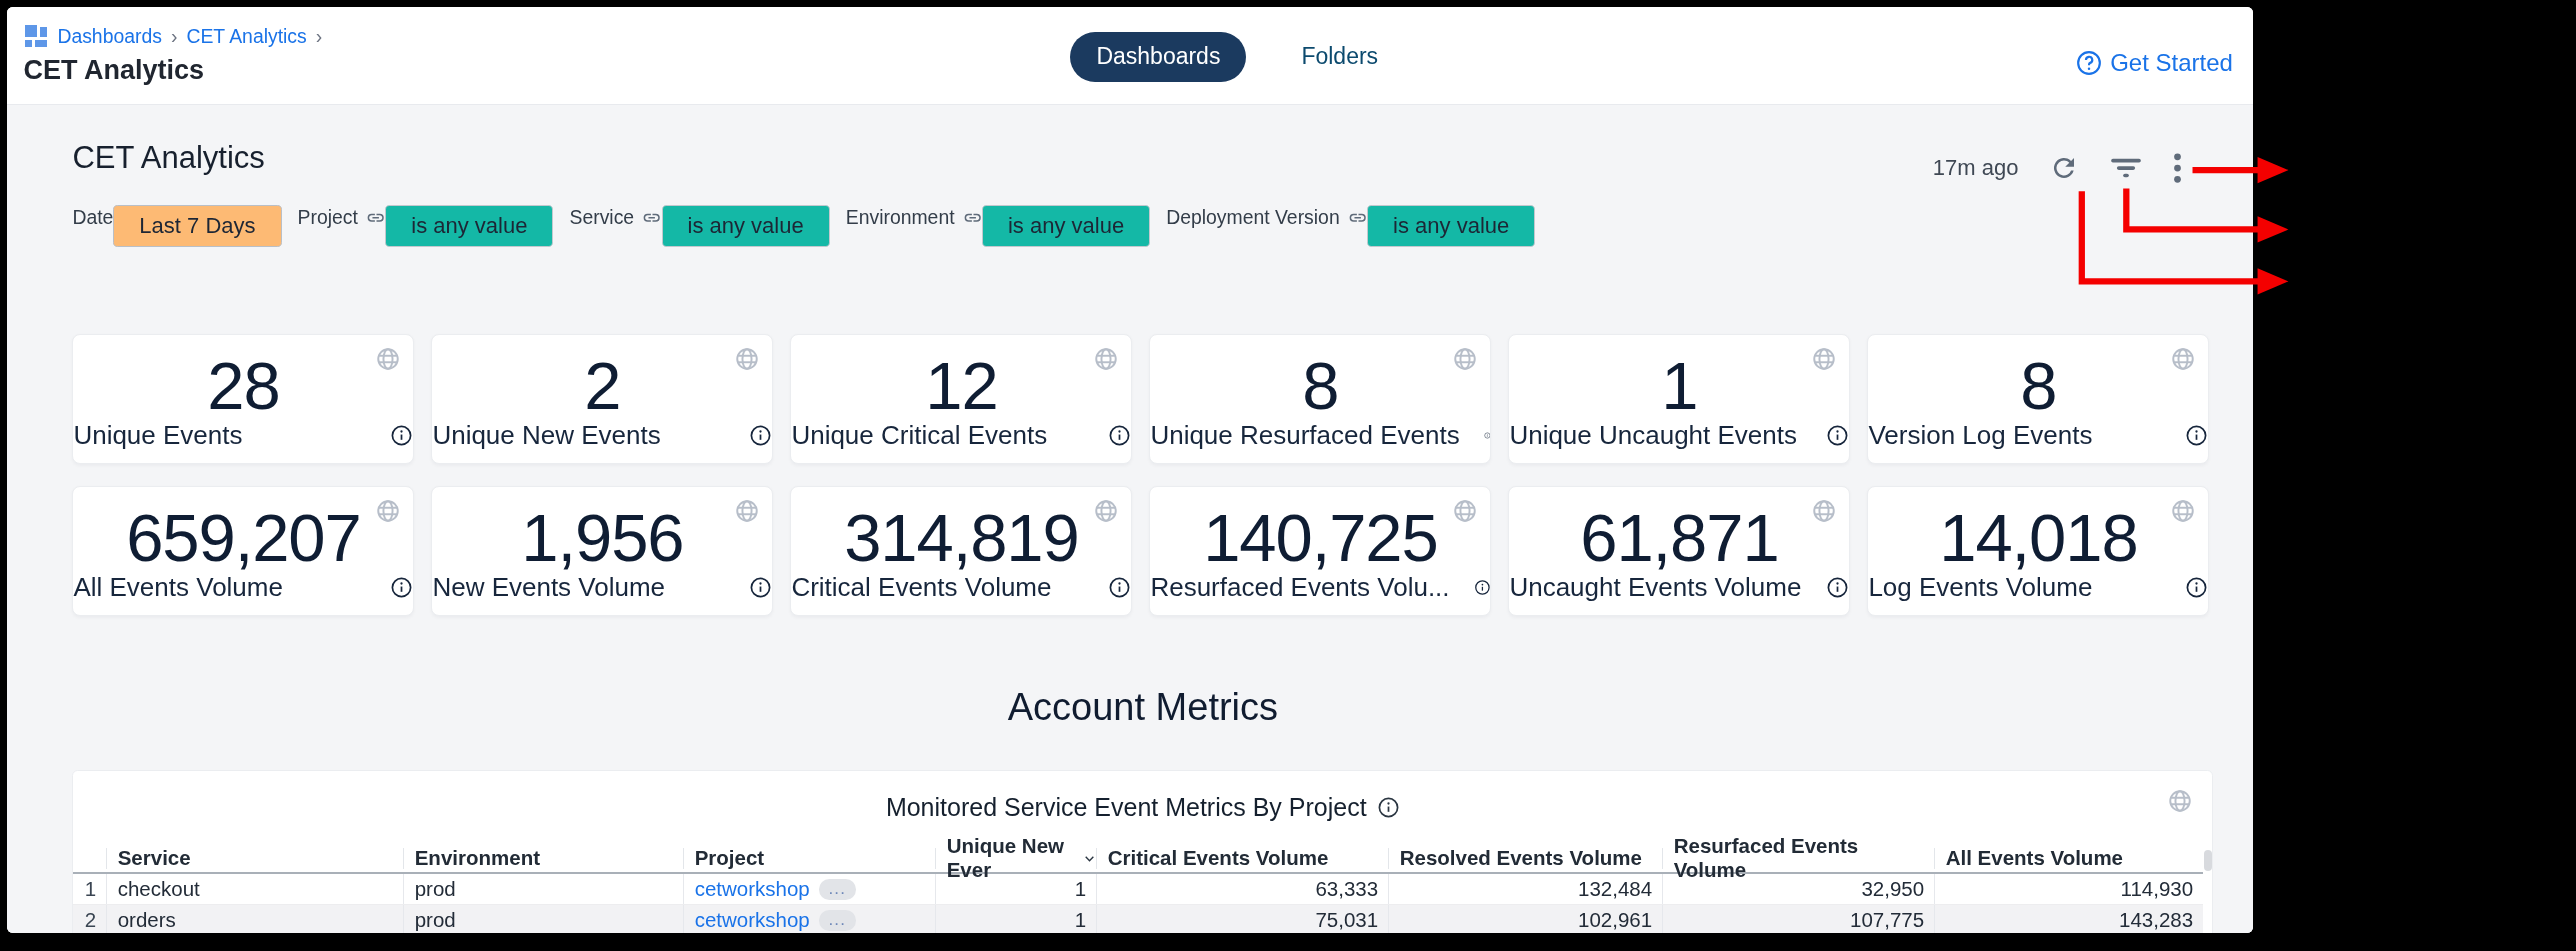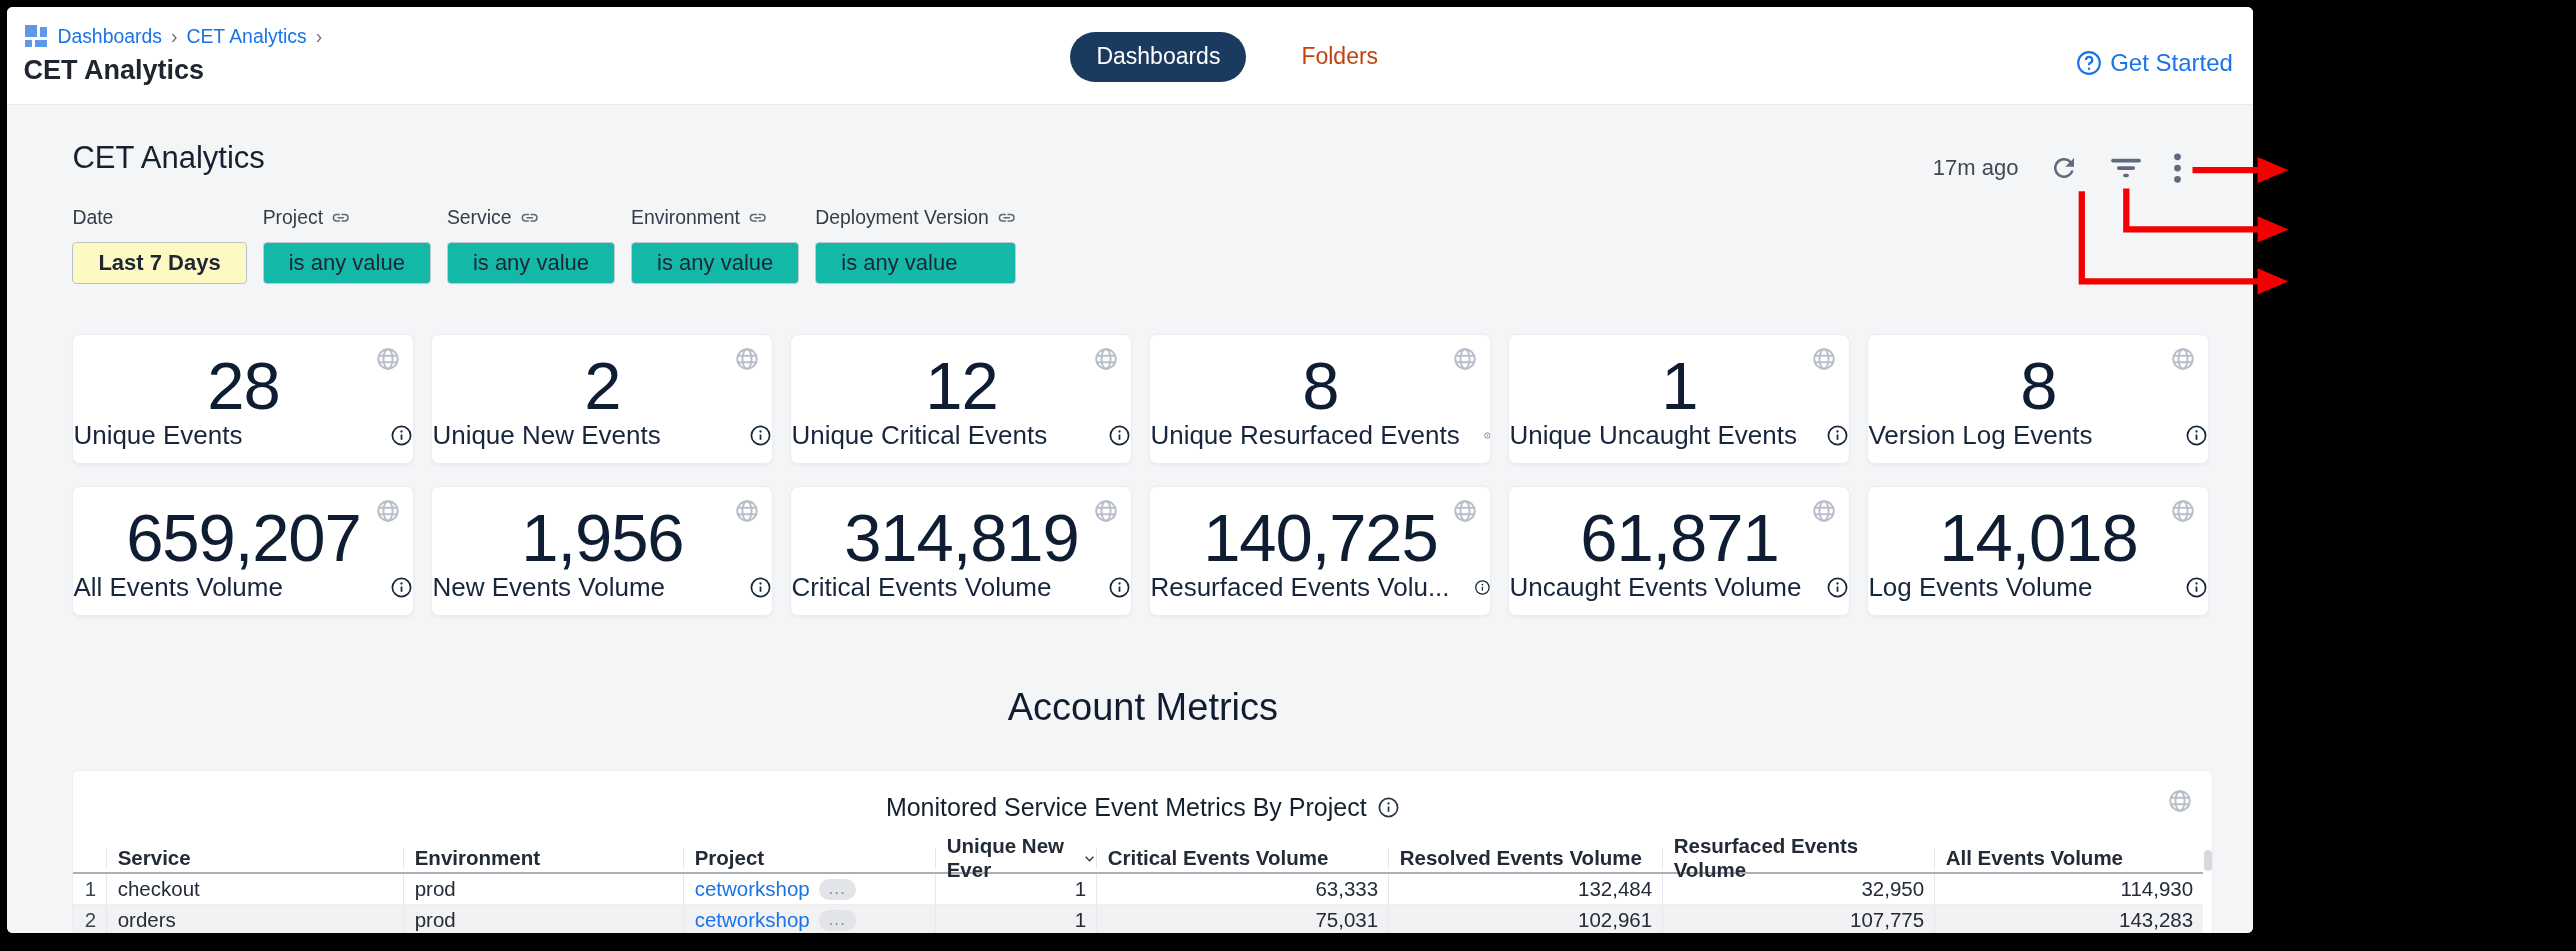--- a/index.html
+++ b/index.html
@@ -14,38 +14,38 @@
   }
   
   .topbar { position:relative; height:97px; background:#fff; }
   .breadcrumb { position:absolute; left:17px; top:17px; display:flex; align-items:center; gap:9px; font-size:19.4px; }
   .breadcrumb a { color:#1a73e8; text-decoration:none; cursor:pointer; }
   .crumb-sep { color:#6b7280; font-size:19.4px; }
   .page-title { position:absolute; left:16px; top:48px; font-size:27px; font-weight:bold; color:#202630; }
   .tabs { position:absolute; left:1063px; top:24.5px; display:flex; align-items:center; gap:55px; }
   .tab-pill { height:50px; padding:0 26px; border-radius:25px; background:#1b3a5f; color:#fff;
     font-size:23px; display:flex; align-items:center; cursor:pointer; }
-  .tab-link { font-size:23px; color:#c2410c; cursor:pointer; }
+  .tab-link { font-size:23px; color:#0c4a6e; cursor:pointer; }
   .get-started { position:absolute; right:20.5px; top:42px; display:flex; align-items:center; gap:8px;
     color:#1a73e8; font-size:24px; cursor:pointer; }
   
   .dash { position:absolute; left:0; top:97px; right:0; bottom:0; background:#f4f5f7; border-top:0.6px solid #e8eaee; }
   .dash-title { position:absolute; left:65px; top:35px; font-size:31px; color:#17202e; }
   .dash-actions { position:absolute; right:71px; top:47px; display:flex; align-items:center; gap:31px; }
   .last-refresh { font-size:22px; color:#3f4854; }
   .icon-btn { display:flex; align-items:center; justify-content:center; cursor:pointer; }
   
   .filters { position:absolute; left:65px; top:100px; display:flex; gap:16px; }
-  .filter { display:flex; flex-direction:column; }
+  .filter { display:flex; }
   .filter-label { display:flex; align-items:center; gap:8px; font-size:19.4px; color:#333d49; height:25px; margin-bottom:11.4px; }
   .filter-value {
     height:42px; display:flex; align-items:center; padding:0 25px; background:#14b8a6;
     border:1.1px solid #c3c8ce; border-radius:4.6px; font-size:22px; color:#1d2635; cursor:pointer;
   }
-  .filter.active .filter-value { background:#fef9c3; border-color:#b9bfc7;font-weight:bold; }
+  .filter.active .filter-value { background:#fdba74; border-color:#b9bfc7; }
   
   .kpi-grid { position:absolute; left:65px; display:grid; grid-template-columns:repeat(6,342px); gap:17px; }
   .kpi-grid.row1 { top:229px; }
   .kpi-grid.row2 { top:381px; }
   .card {
     position:relative; height:130px; background:#fff; border-radius:8px;
     border:0.6px solid #ebedf0; box-shadow:0 1.1px 3.4px rgba(20,30,50,.04);
   }
   .card .globe { position:absolute; top:10.3px; right:12.6px; }
   .kpi-value { position:absolute; left:0; right:0; top:13.7px; text-align:center;

